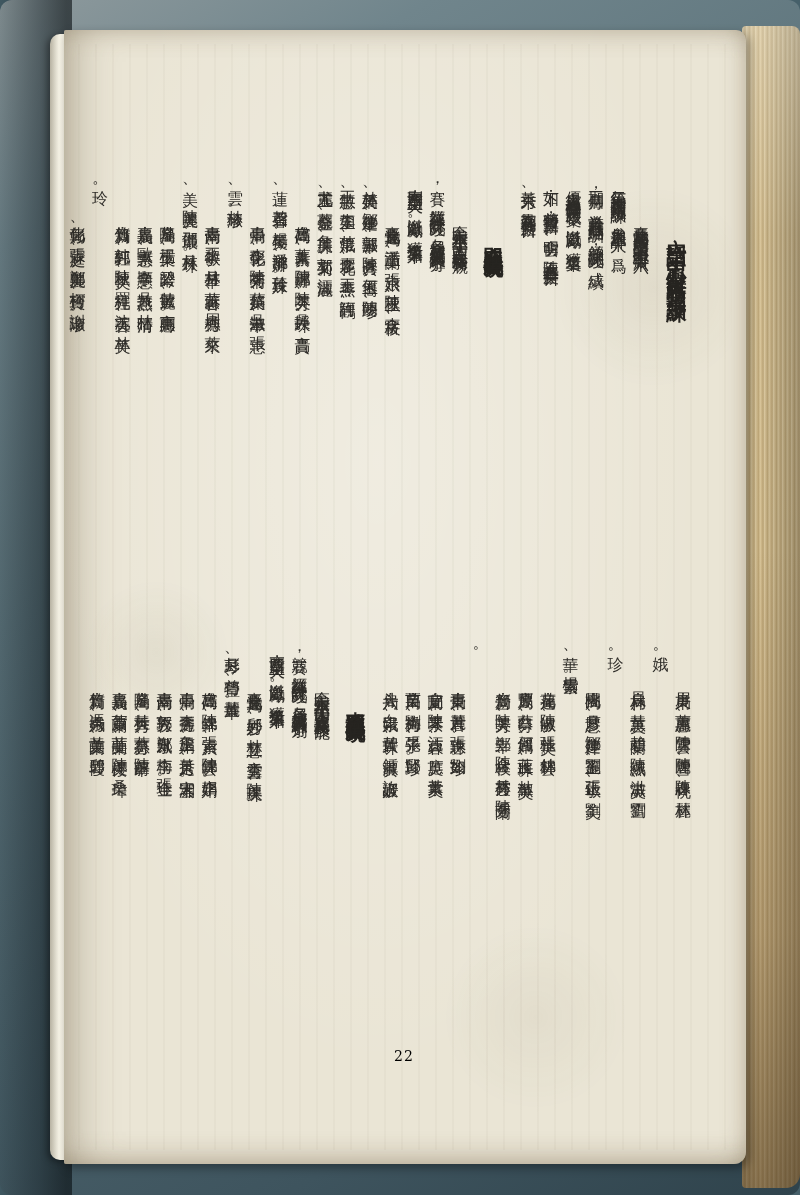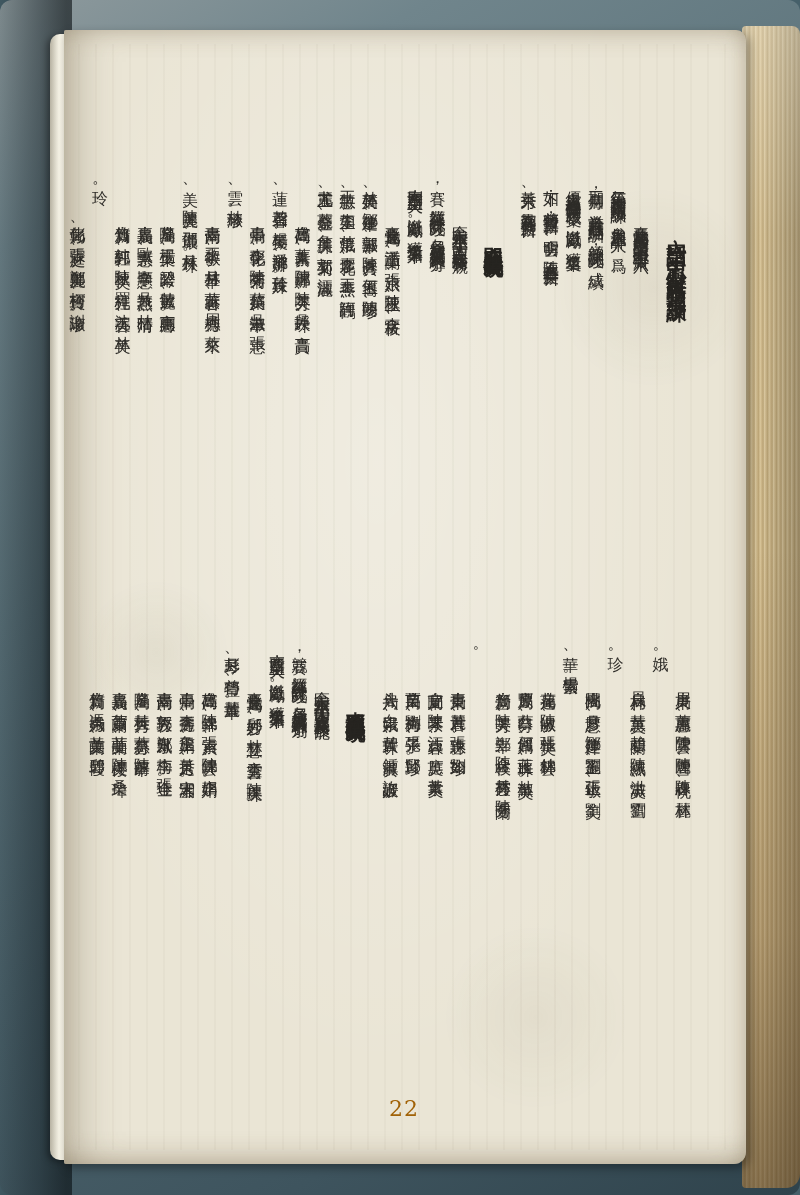--- a/index.html
+++ b/index.html
@@ -62,22 +62,22 @@
     color:#2e2c28;
     font-size:16px;letter-spacing:1.5px;
   }
   .band-top{top:148px;height:440px;}
   .band-bottom{top:614px;height:440px;}
   .col{line-height:22.5px;}
   .h{font-weight:bold;color:#262420;}
   .h1{font-size:20px;line-height:34px;letter-spacing:5px;padding-top:44px;margin-block-end:8px;}
   .h2{font-size:20px;line-height:34px;letter-spacing:1.5px;padding-top:52px;margin-block-start:6px;margin-block-end:6px;}
   .page-number{
-    position:absolute;left:308px;top:1066px;width:64px;
-    text-align:center;font-size:22px;color:#a16207;letter-spacing:1px;
+    position:absolute;left:308px;top:1018px;width:64px;
+    text-align:center;font-size:14px;color:#000000;letter-spacing:1px;
     font-family:"DejaVu Serif", serif;
   }
 </style>
 </head>
 <body>
 
 <div class="cover"></div>
 <div class="spine-shadow"></div>
 <div class="page-stack"></div>
 <div class="under-page-edge"></div>

